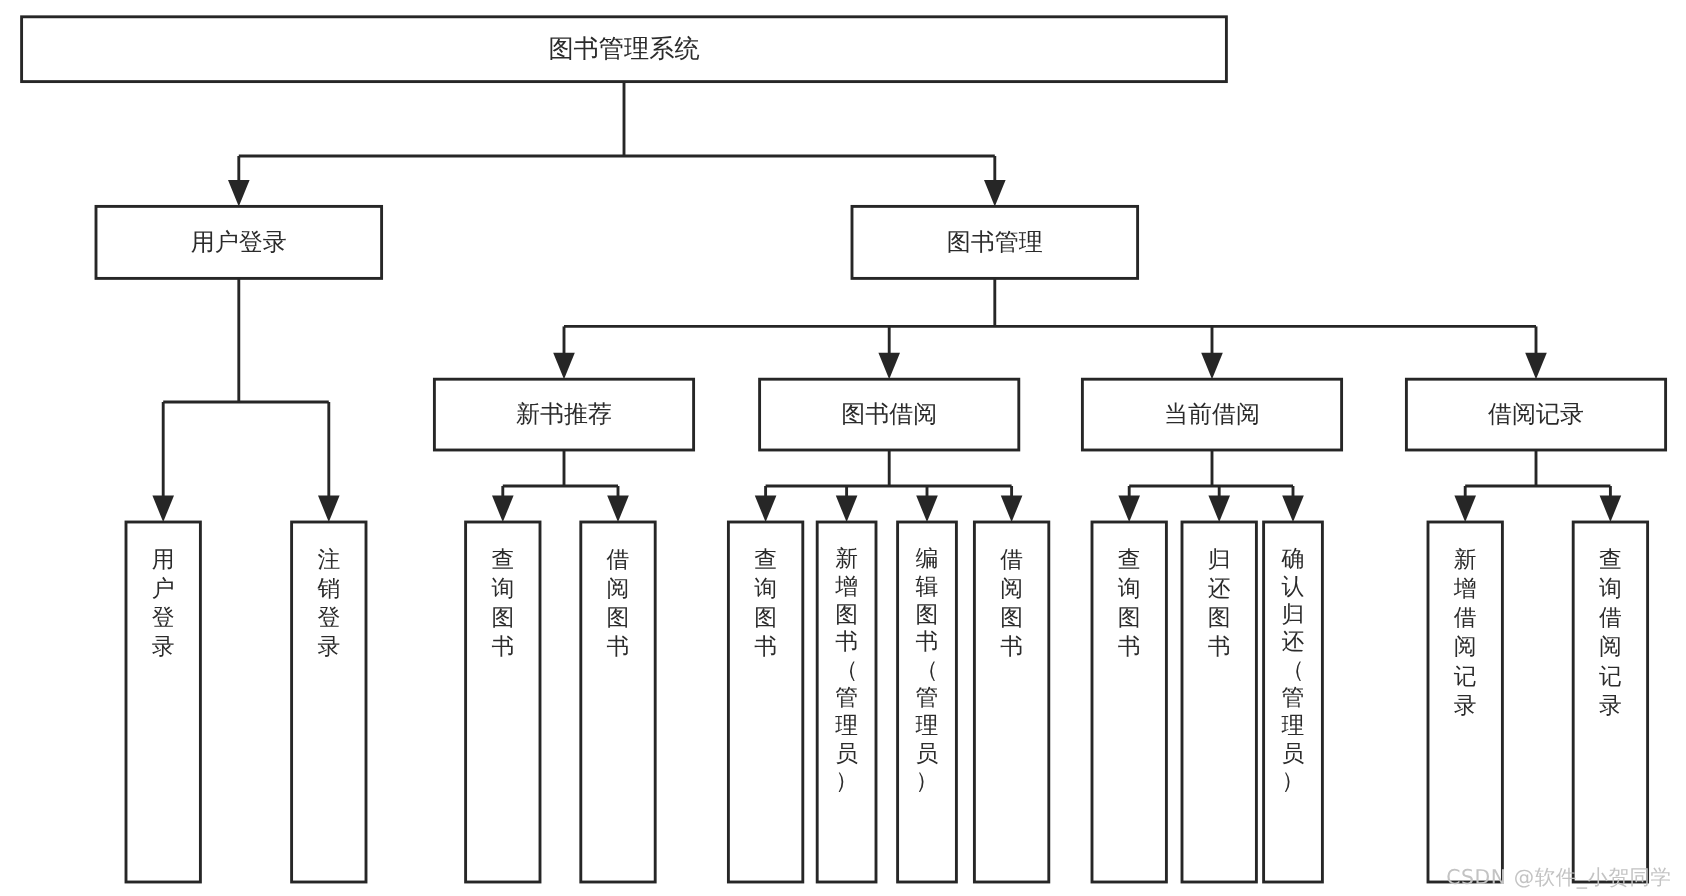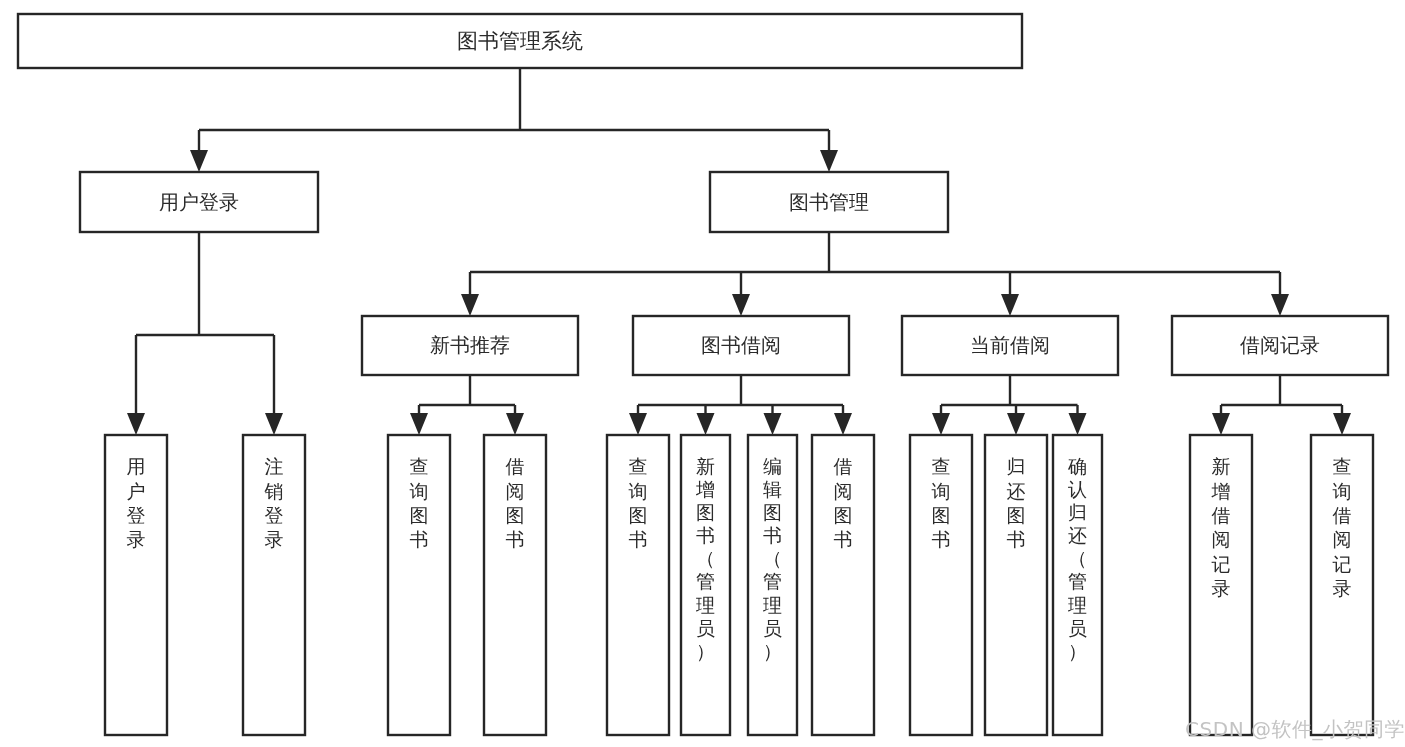--- a/index.html
+++ b/index.html
@@ -50,24 +50,24 @@
     stroke-width: 2.4;
     fill: none;
     stroke-linecap: butt;
   }
   .arrow-head {
     fill: #262626;
     stroke: none;
   }
   .watermark-text {
     position: absolute;
-    right: 0;
+    right: 12px;
     bottom: 4px;
     font-family: "DejaVu Sans", "Liberation Sans", sans-serif;
-    font-size: 20px;
+    font-size: 17px;
     color: #c3c3c3;
     white-space: nowrap;
     letter-spacing: 0.5px;
     pointer-events: none;
   }
 </style>
 </head>
 <body>
 
 <div id="diagram-root">

